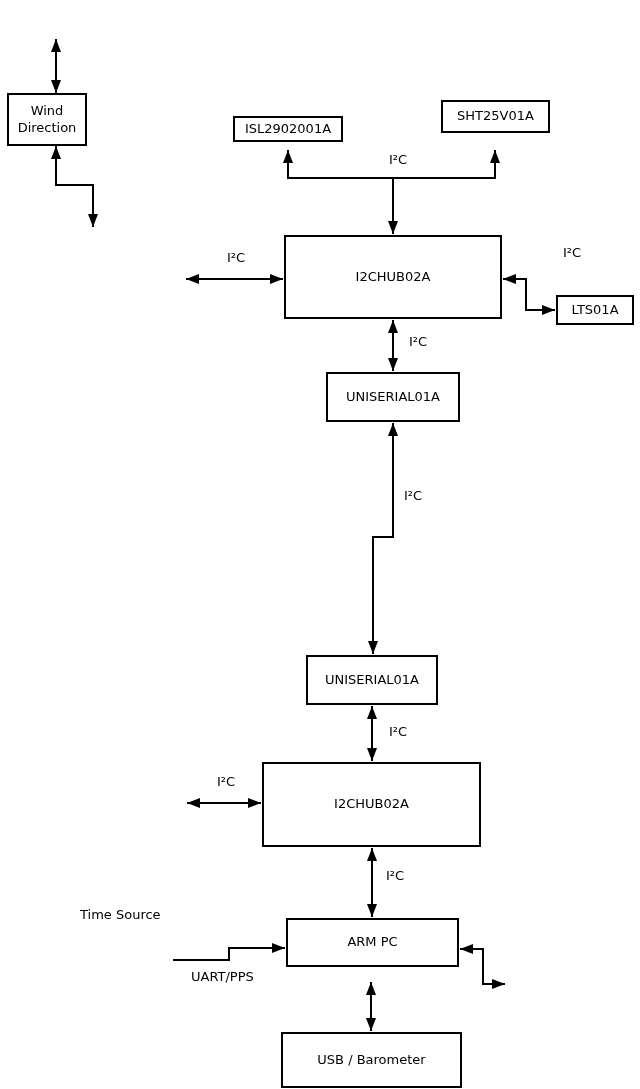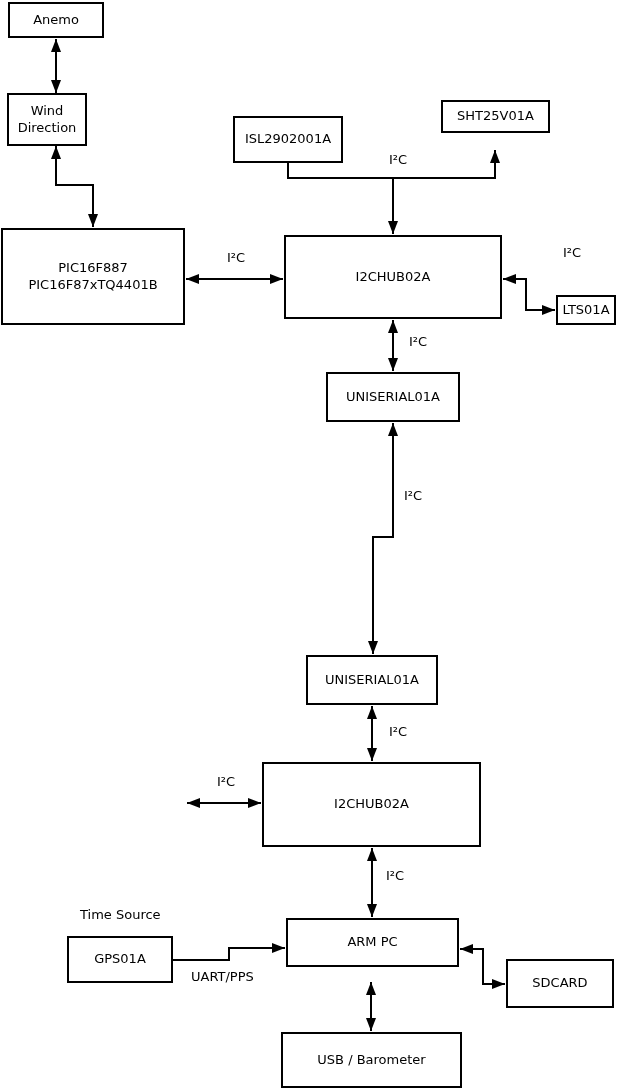--- a/index.html
+++ b/index.html
@@ -62,48 +62,43 @@
     <path class="edge" d="M 393 320 L 393 371" marker-start="url(#arr)" marker-end="url(#arr)"></path>
     <path class="edge" d="M 393 423 L 393 537 L 373 537 L 373 654" marker-start="url(#arr)" marker-end="url(#arr)"></path>
     <path class="edge" d="M 372 706 L 372 761" marker-start="url(#arr)" marker-end="url(#arr)"></path>
     <path class="edge" d="M 187 803 L 261 803" marker-start="url(#arr)" marker-end="url(#arr)"></path>
     <path class="edge" d="M 372 848 L 372 917" marker-start="url(#arr)" marker-end="url(#arr)"></path>
     <path class="edge" d="M 173 960 L 229 960 L 229 948 L 285 948" marker-end="url(#arr)"></path>
     <path class="edge" d="M 460 949 L 483 949 L 483 984 L 505 984" marker-start="url(#arr)" marker-end="url(#arr)"></path>
     <path class="edge" d="M 371 982 L 371 1031" marker-start="url(#arr)" marker-end="url(#arr)"></path>
   </svg>
 
-  <div class="node" style="left:8px; top:2px; width:96px; height:36px">Anemo</div>
 
   <div class="node" style="left:7px; top:93px; width:80px; height:53px">Wind
 Direction</div>
 
-  <div class="node" style="left:1px; top:228px; width:184px; height:97px">PIC16F887
-PIC16F87xTQ4401B</div>
 
-  <div class="node" style="left:233px; top:116px; width:110px; height:47px">ISL2902001A</div>
+  <div class="node" style="left:233px; top:116px; width:110px; height:26px">ISL2902001A</div>
 
   <div class="node" style="left:441px; top:100px; width:109px; height:33px">SHT25V01A</div>
 
   <div class="node" style="left:284px; top:235px; width:218px; height:84px">I2CHUB02A</div>
 
-  <div class="node" style="left:556px; top:295px; width:60px; height:30px">LTS01A</div>
+  <div class="node" style="left:556px; top:295px; width:78px; height:30px">LTS01A</div>
 
   <div class="node" style="left:326px; top:372px; width:134px; height:50px">UNISERIAL01A</div>
 
   <div class="node" style="left:306px; top:655px; width:132px; height:50px">UNISERIAL01A</div>
 
   <div class="node" style="left:262px; top:762px; width:219px; height:85px">I2CHUB02A</div>
 
 
-  <div class="node" style="left:67px; top:936px; width:106px; height:47px">GPS01A</div>
 
   <div class="node" style="left:286px; top:918px; width:173px; height:49px">ARM PC</div>
 
-  <div class="node" style="left:506px; top:959px; width:108px; height:49px">SDCARD</div>
 
   <div class="node" style="left:281px; top:1032px; width:181px; height:56px">USB / Barometer</div>
 
   <span class="elabel" style="left:227px; top:251px">I²C</span>
   <span class="elabel" style="left:389px; top:153px">I²C</span>
   <span class="elabel" style="left:563px; top:246px">I²C</span>
   <span class="elabel" style="left:409px; top:335px">I²C</span>
   <span class="elabel" style="left:404px; top:489px">I²C</span>
   <span class="elabel" style="left:389px; top:725px">I²C</span>
   <span class="elabel" style="left:217px; top:775px">I²C</span>

